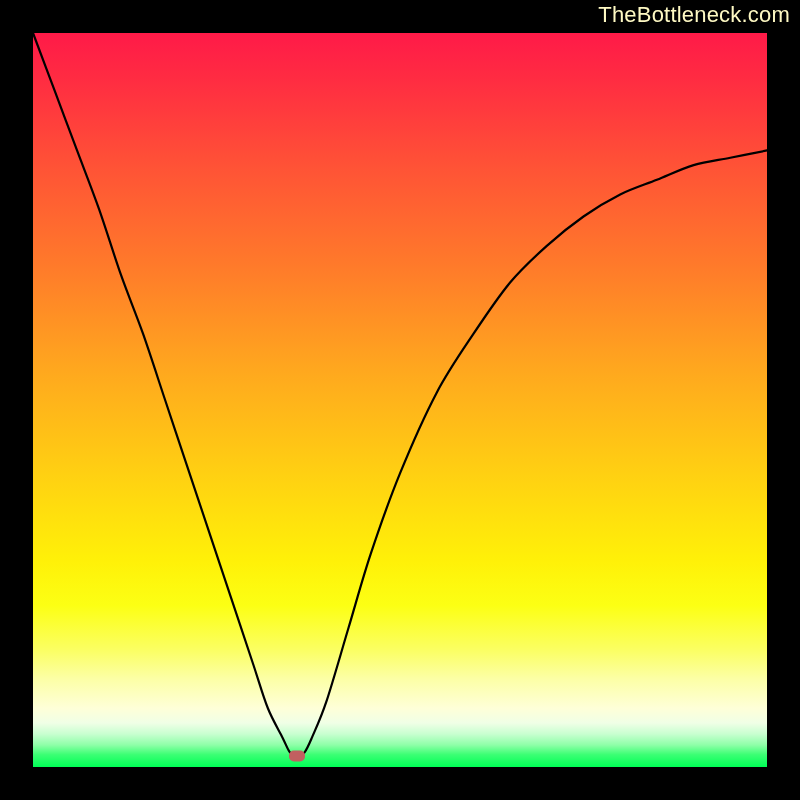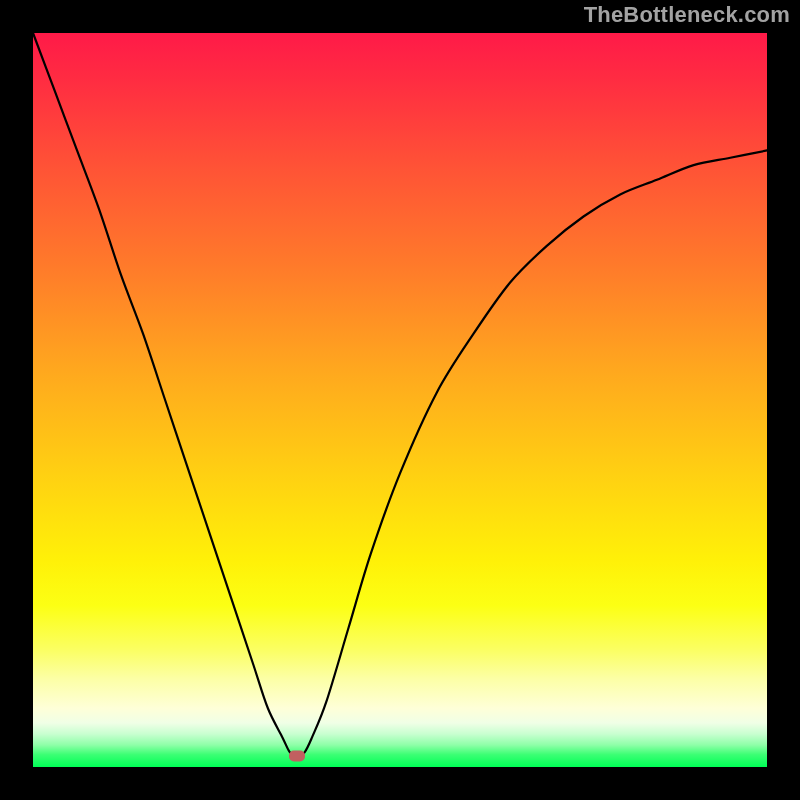--- a/index.html
+++ b/index.html
@@ -16,23 +16,23 @@
     top: 0;
     left: 0;
     width: 800px;
     height: 800px;
     background: #000;
   }
   .watermark {
     position: absolute;
     top: 2px;
     right: 10px;
-    color: #a3a3a3;
+    color: #fef9c3;
     font-size: 22px;
-    font-weight: 700;
+    font-weight: 400;
     letter-spacing: 0.2px;
   }
   .plot-area {
     position: absolute;
     left: 33px;
     top: 33px;
     width: 734px;
     height: 734px;
     background: linear-gradient(to bottom,
       #ff1a48 0%,

